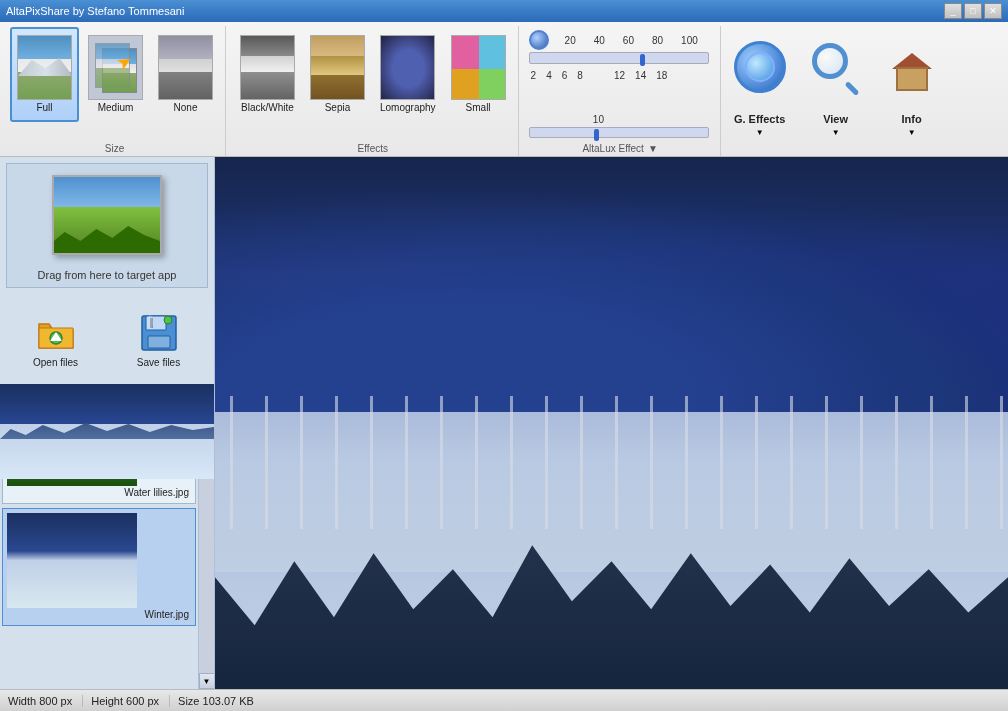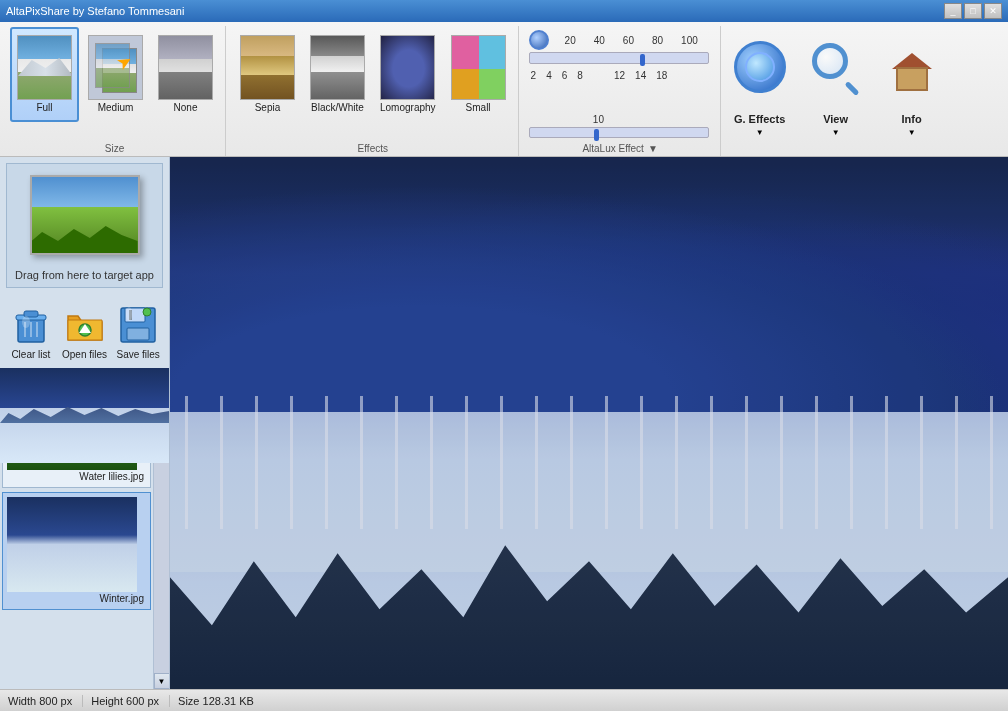--- a/index.html
+++ b/index.html
@@ -142,25 +142,26 @@
 
     
     .main-area {
       display: flex;
       height: calc(711px - 22px - 135px - 22px);
       background: #d4e0ec;
     }
 
     
     .left-panel {
-      width: 170px;
+      width: 215px;
       background: #d4e0ec;
       display: flex;
       flex-direction: column;
       border-right: 1px solid #b0c0d4;
+      gap: 8px;
     }
 
     .drag-area {
       background: #c8d8e8;
       border: 1px solid #a0b8d0;
       margin: 6px;
       padding: 6px;
       display: flex;
       flex-direction: column;
       align-items: center;
@@ -550,29 +551,29 @@
         <div class="ribbon-btn-label">None</div>
       </div>
     </div>
     <div class="ribbon-group-label">Size</div>
   </div>
 
   <div class="ribbon-group" style="padding-bottom:18px;">
     <div class="ribbon-items">
       <div class="ribbon-btn">
         <div class="ribbon-thumb">
-          <div class="sepia-thumb"></div>
-        </div>
-        <div class="ribbon-btn-label">Sepia</div>
+          <div class="scene-bw"></div>
+        </div>
+        <div class="ribbon-btn-label">Black/White</div>
       </div>
       <div class="ribbon-btn">
         <div class="ribbon-thumb">
-          <div class="scene-bw"></div>
-        </div>
-        <div class="ribbon-btn-label">Black/White</div>
+          <div class="sepia-thumb"></div>
+        </div>
+        <div class="ribbon-btn-label">Sepia</div>
       </div>
       <div class="ribbon-btn">
         <div class="ribbon-thumb">
           <div class="lomo-thumb"></div>
         </div>
         <div class="ribbon-btn-label">Lomography</div>
       </div>
       <div class="ribbon-btn">
         <div class="ribbon-thumb">
           <div class="popart-grid">
@@ -659,37 +660,20 @@
         <div class="drag-img-bg">
           <div class="drag-img-sky"></div>
           <div class="drag-img-front"></div>
         </div>
       </div>
       <div class="drag-label">Drag from here to target app</div>
     </div>
 
     <div class="action-buttons">
 
-      <div class="action-btn">
-        <div class="action-icon">
-          <svg width="42" height="42" viewBox="0 0 42 42">
-
-            <rect x="8" y="14" width="26" height="24" rx="2" fill="#4a8fd4" stroke="#2060a0" stroke-width="1.5"></rect>
-            <rect x="6" y="11" width="30" height="5" rx="2" fill="#6aafee" stroke="#2060a0" stroke-width="1"></rect>
-            <rect x="14" y="7" width="14" height="6" rx="2" fill="#4a8fd4" stroke="#2060a0" stroke-width="1"></rect>
-
-            <ellipse cx="16" cy="18" rx="4" ry="6" fill="white" fill-opacity="0.25"></ellipse>
-
-            <line x1="15" y1="18" x2="15" y2="33" stroke="white" stroke-width="1.5" stroke-opacity="0.5"></line>
-            <line x1="21" y1="18" x2="21" y2="33" stroke="white" stroke-width="1.5" stroke-opacity="0.5"></line>
-            <line x1="27" y1="18" x2="27" y2="33" stroke="white" stroke-width="1.5" stroke-opacity="0.5"></line>
-          </svg>
-        </div>
-        <div class="action-label">Clear list</div>
-      </div>
 
       <div class="action-btn">
         <div class="action-icon">
           <svg width="42" height="42" viewBox="0 0 42 42">
 
             <path d="M4 16 L4 36 L38 36 L38 18 L18 18 L14 12 L4 12 Z" fill="#e8a020" stroke="#c07810" stroke-width="1.5"></path>
             <path d="M4 16 L38 16 L38 36 L4 36 Z" fill="#f0b830" stroke="#c07810" stroke-width="1"></path>
 
             <circle cx="21" cy="26" r="6" fill="#50c050" stroke="#308030" stroke-width="1.5"></circle>
             <polygon points="21,20 27,29 15,29" fill="white"></polygon>
@@ -776,14 +760,14 @@
 
       <div style="position:absolute;top:0;left:0;right:0;bottom:0;background:rgba(10,30,100,0.15);pointer-events:none;"></div>
     </div>
   </div>
 
 </div>
 
 <div class="status-bar">
   <div class="status-item">Width 800 px</div>
   <div class="status-item">Height 600 px</div>
-  <div class="status-item">Size 128.31 KB</div>
+  <div class="status-item">Size 103.07 KB</div>
 </div>
 
 </body></html>

